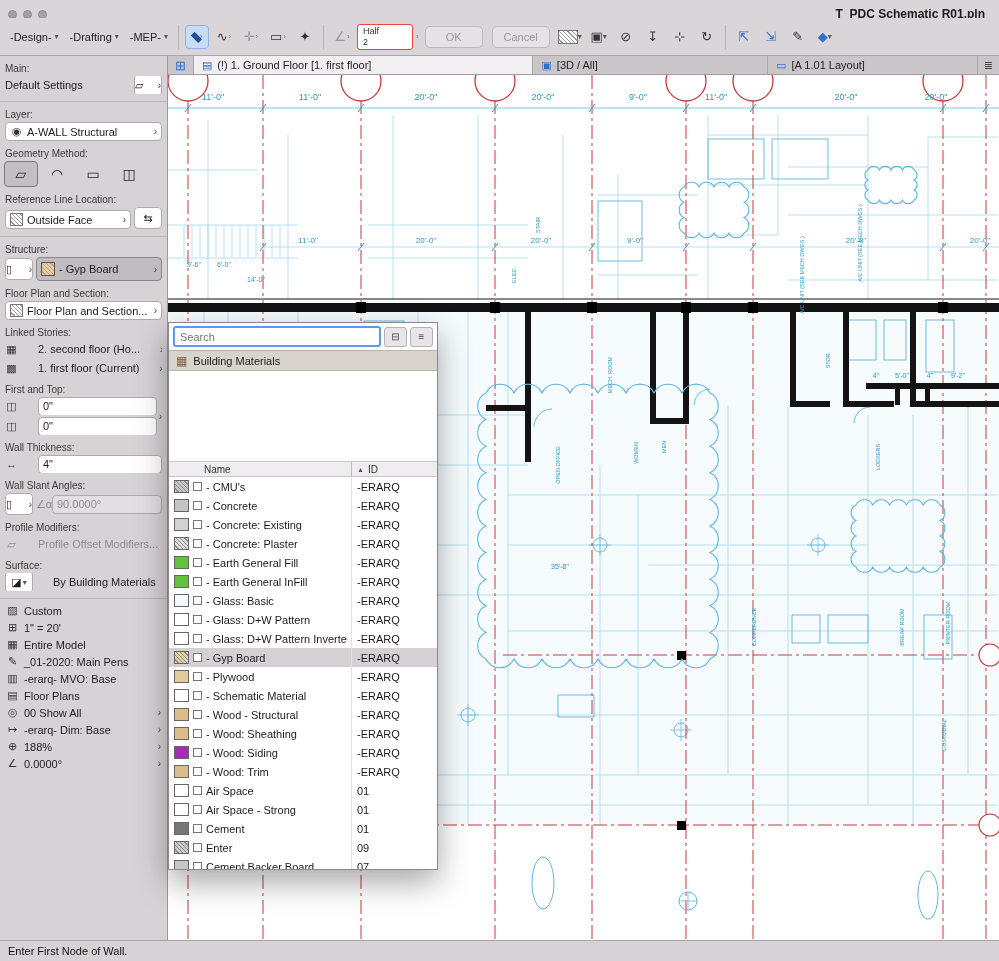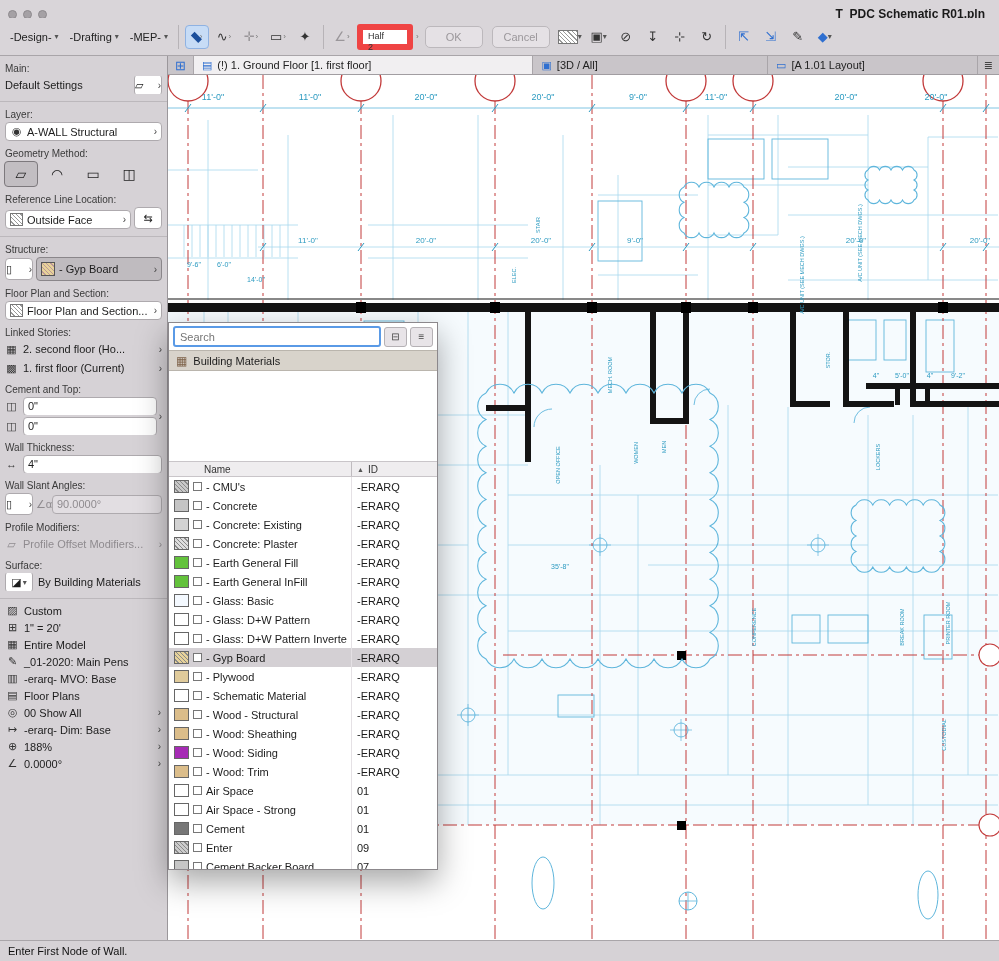--- a/index.html
+++ b/index.html
@@ -12,37 +12,37 @@
 
 .toolbar{position:absolute;left:0;top:18px;width:100%;height:38px;background:#d9d5d9;border-bottom:1px solid #a9a5a9;display:flex;align-items:center;gap:3px;padding:0 6px}
 .menu{display:flex;align-items:center;gap:3px;padding:2px 4px;color:#222;white-space:nowrap}
 .caret{font-size:8px;color:#555}
 .tbtn{min-width:24px;height:24px;border-radius:4px;display:flex;align-items:center;justify-content:center;color:#333;font-size:13px;position:relative;padding:0 2px}
 .tbtn .sub{font-size:8px;color:#777;margin-left:1px}
 .tbtn.sel{background:#c7dcf6;border:1px solid #8fb2e2;color:#1c4f9c}
 .tbtn.dim{color:#9a969a}
 .tbtn.blue{color:#2f6fd0}
 .sep{width:1px;height:24px;background:#b7b3b7;margin:0 3px}
-.scalebox{width:56px;height:26px;border:6px solid #ef4444;background:#fff;border-radius:3px;font-size:9px;line-height:11px;padding:1px 5px;color:#333}
+.scalebox{width:56px;height:26px;border:1px solid #ef4444;background:#fff;border-radius:3px;font-size:9px;line-height:11px;padding:1px 5px;color:#333}
 .okbtn{min-width:58px;height:22px;border:1px solid #bcb8bc;background:#e5e1e5;border-radius:5px;color:#9b979b;display:flex;align-items:center;justify-content:center;margin:0 3px}
 .swatchbtn{width:20px;height:14px;border:1px solid #777;background:repeating-linear-gradient(45deg,#fff,#fff 2px,#999 2px,#999 3px)}
 
 .tabbar{position:absolute;left:168px;top:56px;right:0;height:19px;background:#c9c5c9;border-bottom:1px solid #a19da1;display:flex;align-items:stretch}
 .gridbtn{width:26px;display:flex;align-items:center;justify-content:center;color:#2f6fd0;font-size:13px;border-right:1px solid #aaa6aa}
 .tab{display:flex;align-items:center;gap:5px;padding:0 8px;border-right:1px solid #a9a5a9;color:#222;white-space:nowrap;overflow:hidden}
 .tab.active{background:#f1eff1}
 .tabicon{font-size:11px;color:#2f6fd0}
 .tabend{margin-left:auto;display:flex;align-items:center;padding:0 6px;color:#444}
 
 .sidebar{position:absolute;left:0;top:56px;width:168px;bottom:21px;background:#d6d2d6;border-right:1px solid #9b979b;overflow:hidden}
 .lbl{font-size:10px;color:#3a3a3a;margin:7px 5px 2px}
 .fld{display:flex;align-items:center;gap:4px;background:#fff;border:1px solid #aeaaae;border-radius:4px;height:19px;margin:0 5px;padding:0 4px;white-space:nowrap;overflow:hidden}
 .chev{margin-left:auto;color:#444;font-size:10px}
 .hr{height:1px;background:#bcb8bc;margin:7px 0 0}
-.srow{display:flex;align-items:center;gap:5px;margin:1px 5px;height:18px;white-space:nowrap;overflow:hidden}
+.srow{display:flex;align-items:center;gap:20px;margin:1px 5px;height:18px;white-space:nowrap;overflow:hidden}
 .icn{width:13px;text-align:center;color:#333;flex:none}
 .sqbtn{width:28px;height:22px;background:#fff;border:1px solid #aeaaae;border-radius:4px;display:flex;align-items:center;justify-content:center;gap:1px;flex:none}
 .gbtn{width:34px;height:26px;border:1px solid transparent;border-radius:4px;display:flex;align-items:center;justify-content:center;font-size:14px;color:#222}
 .gbtn.sel{background:#c2bec2;border-color:#7d797d}
 .combo{flex:1;display:flex;align-items:center;gap:4px;background:#bfbbbf;border:1px solid #8a868a;border-radius:4px;height:24px;padding:0 4px;overflow:hidden;white-space:nowrap}
 .gypsw{width:14px;height:14px;border:1px solid #555;background:repeating-linear-gradient(45deg,#e7d299,#e7d299 2px,#b99 2px,#b99 3px);flex:none}
 .hatchsw{width:13px;height:13px;border:1px solid #777;background:repeating-linear-gradient(45deg,#fff,#fff 2px,#9a9a9a 2px,#9a9a9a 3px);flex:none}
 .dis{color:#8f8b8f}
 .fld.dis{background:#e2dee2}
 .qrow{display:flex;align-items:center;gap:5px;padding:0 6px;height:17px;white-space:nowrap;overflow:hidden}
@@ -249,21 +249,21 @@
     <div class="srow">
       <span class="icn">▦</span>
       <span>2. second floor (Ho...</span>
       <span class="chev">›</span>
     </div>
     <div class="srow">
       <span class="icn">▩</span>
       <span>1. first floor (Current)</span>
       <span class="chev">›</span>
     </div>
-    <div class="lbl">Cement and Top:</div>
+    <div class="lbl">First and Top:</div>
     <div style="display:flex;margin:0 5px;align-items:center;gap:2px">
       <div style="flex:1">
         <div class="srow" style="margin:0">
           <span class="icn">◫</span>
           <div class="fld" style="flex:1;margin:0">
               <span>0"</span>
             </div>
         </div>
         <div class="srow" style="margin:2px 0 0">
           <span class="icn">◫</span>

